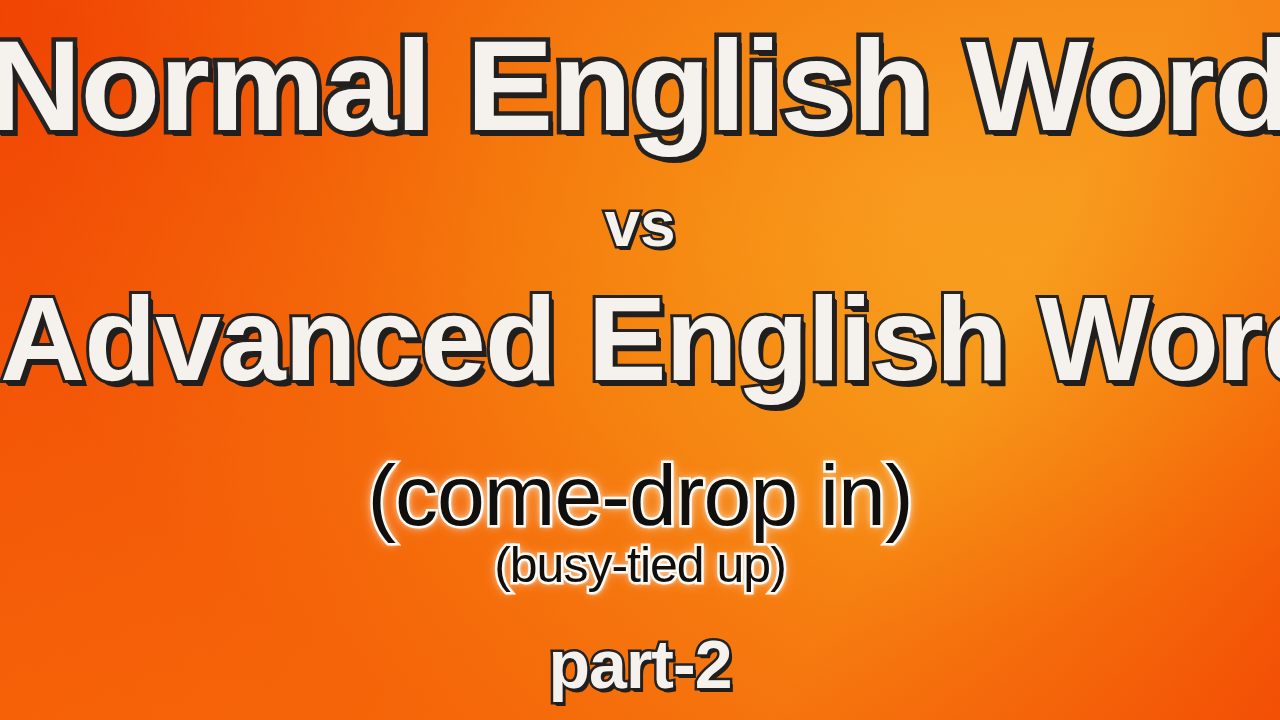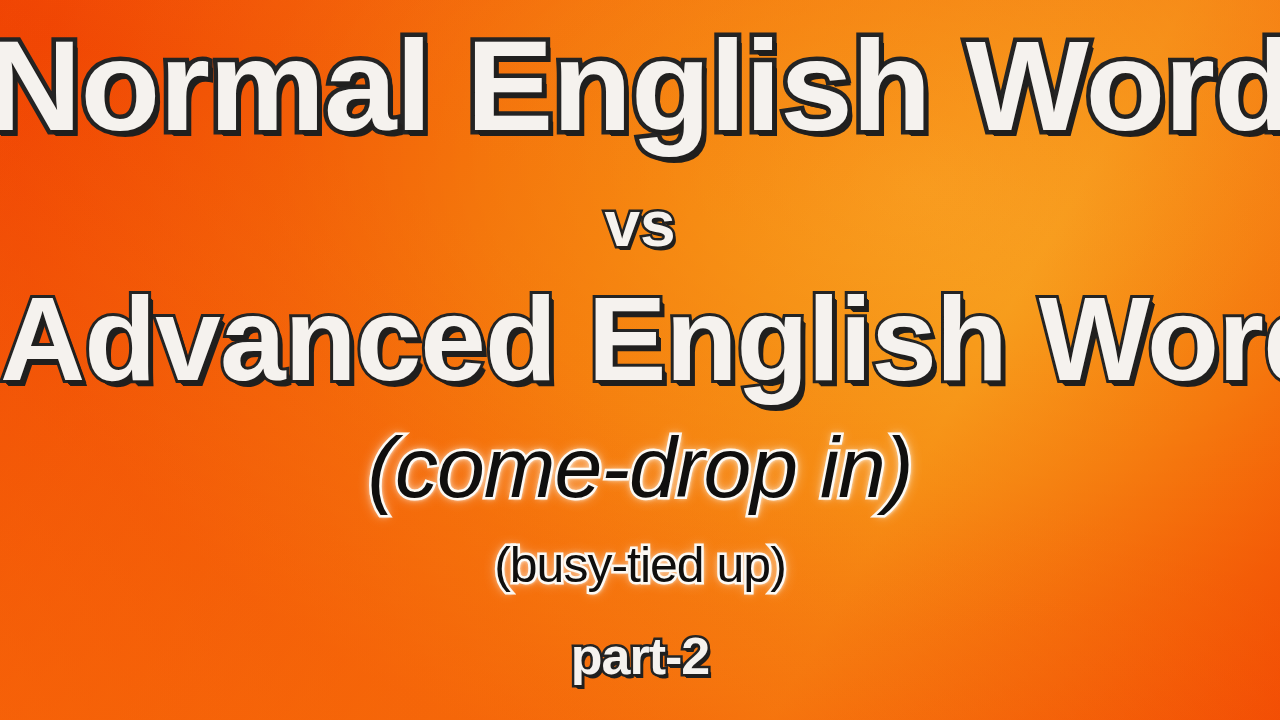--- a/index.html
+++ b/index.html
@@ -99,35 +99,34 @@
   }
 
   #line-title-advanced {
     top: 280px;
     font-size: 118px;
     letter-spacing: -1px;
     transform: scaleX(1.0);
   }
 
   #line-sub-come-drop-in {
-    top: 424px;
+    top: 452px;
     font-size: 86px;
     letter-spacing: -1px;
-    font-style: italic;
   }
 
   #line-sub-busy-tied-up {
     top: 540px;
     font-size: 50px;
     letter-spacing: -1px;
   }
 
   #line-part {
     top: 630px;
-    font-size: 52px;
+    font-size: 68px;
     letter-spacing: -1px;
     font-weight: bold;
   }
 </style>
 </head>
 <body>
 
 <div id="thumbnail">
 
   <div class="line t-outline-dark" id="line-title-normal">Normal English Words</div>

